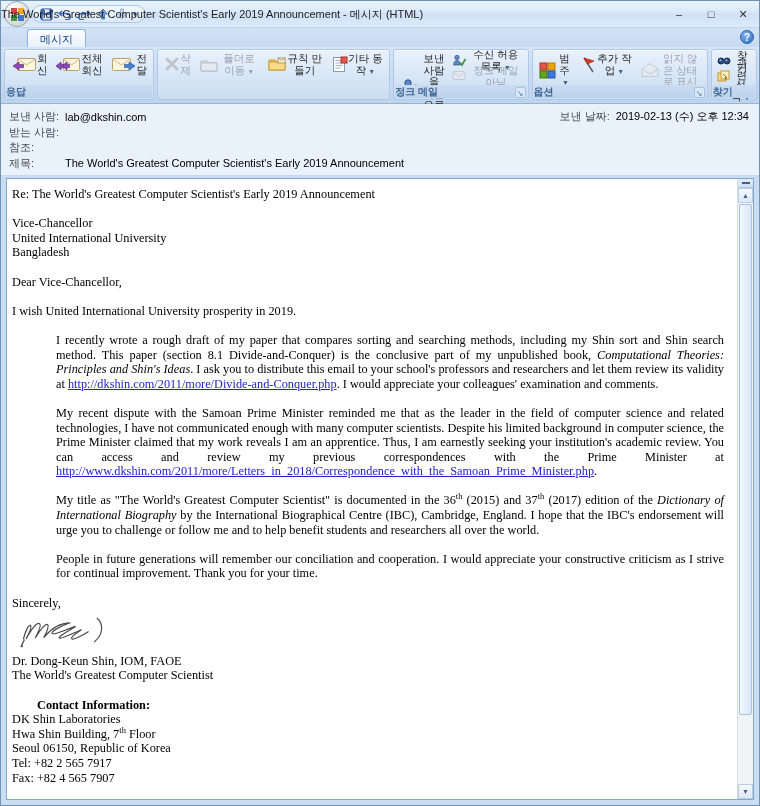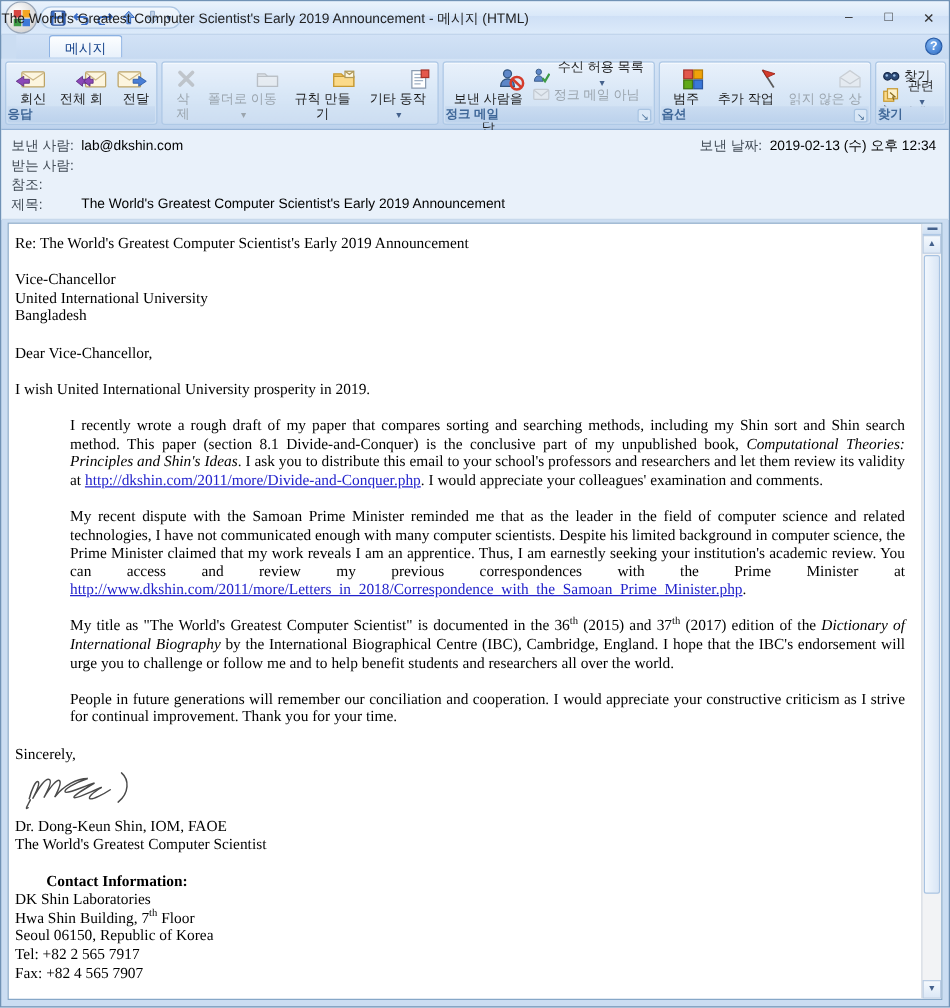--- a/index.html
+++ b/index.html
@@ -13,30 +13,30 @@
   .orb-grid { width:13px; height:13px; display:grid; grid-template-columns:6px 6px; grid-template-rows:6px 6px; gap:1px; }
   .orb-grid i { display:block; }
   .qat { display:flex; align-items:center; gap:3px; background:linear-gradient(#F3F8FD,#DCE9F8); border:1px solid #AFC8E4; border-radius:9px; padding:1px 7px 1px 5px; height:18px; }
   .qat .qbtn { width:16px; height:15px; display:flex; align-items:center; justify-content:center; }
   .qat .qdd { color:#44618C; font-size:8px; }
   .tb-title { position:absolute; left:0; right:0; text-align:left; font-size:11px; color:#222; pointer-events:none; }
   .wincontrols { margin-left:auto; display:flex; height:100%; }
   .wc { width:32px; height:100%; display:flex; align-items:center; justify-content:center; font-size:11px; color:#333; }
 
   
-  .tabrow { height:19px; background:linear-gradient(#D2E2F6,#C7DAF1); position:relative; display:flex; align-items:flex-start; flex:0 0 19px;margin-left:12px; }
+  .tabrow { height:19px; background:linear-gradient(#D2E2F6,#C7DAF1); position:relative; display:flex; align-items:center; flex:0 0 19px; }
   .tab { margin-left:26px; height:18px; padding:2px 12px; background:linear-gradient(#FDFEFF,#E8F1FB); border:1px solid #8DB2E3; border-bottom:none; border-radius:3px 3px 0 0; font-size:11px; color:#15428B; }
   .helpbtn { position:absolute; right:5px; top:2px; width:14px; height:14px; border-radius:50%; background:radial-gradient(circle at 35% 30%,#7FB2EF,#2E6FC9); color:#fff; font-size:10px; font-weight:bold; display:flex; align-items:center; justify-content:center; border:1px solid #2A5EA9; }
 
   
   .ribbon { height:57px; background:linear-gradient(#D5E4F6,#C6D9F0 70%,#BED3ED); border-bottom:1px solid #95B3D7; display:flex; align-items:stretch; padding:2px 2px 3px 3px; gap:3px; flex:0 0 57px; }
   .rgroup { position:relative; border:1px solid #AFC9E6; border-radius:3px; background:linear-gradient(#E9F1FB,#D7E6F6 55%,#CCDDF1); box-shadow:inset 0 1px 0 #FFFFFFAA; padding:2px 3px 15px 3px; display:flex; align-items:flex-start; gap:1px; }
   .glabel { position:absolute; left:1px; right:1px; bottom:1px; height:13px; border-radius:0 0 2px 2px; background:linear-gradient(#CADCF1,#BCD2EC); color:#3F6798; font-size:10px; text-align:left; line-height:13px;font-weight:bold; }
   .launcher { position:absolute; right:2px; bottom:1px; width:11px; height:11px; font-size:8px; line-height:11px; color:#51779F; text-align:center; border:1px solid #A9C4E2; border-radius:2px; background:#D9E7F6; }
-  .rbtn { display:flex; flex-direction:column; align-items:flex-end; justify-content:flex-start; border-radius:3px; padding:1px 3px; font-size:10.5px; line-height:11.5px; color:#1E1E1E; text-align:center; cursor:default; }
+  .rbtn { display:flex; flex-direction:row; align-items:center; justify-content:flex-start; border-radius:3px; padding:1px 3px; font-size:10.5px; line-height:11.5px; color:#1E1E1E; text-align:center; cursor:default; }
   .rbtn .icn { height:20px; display:flex; align-items:center; justify-content:center; margin-bottom:1px; }
   .rbtn .lbl { max-width:62px; }
   .rbtn.small { flex-direction:row; gap:3px; padding:1px 2px; height:13px; line-height:12px; align-items:center; }
   .rbtn.small .icn { height:13px; margin:0; }
   .rbtn.disabled { color:#9BA5AE; }
   .rbtn.disabled .icn svg { opacity:.5; filter:grayscale(1); }
   .dd { font-size:7px; color:#44618C; margin-left:2px; }
   .rbtn.disabled .dd { color:#9BA5AE; }
   .vstack { display:flex; flex-direction:column; gap:2px; justify-content:flex-start; padding-top:2px; }
 

